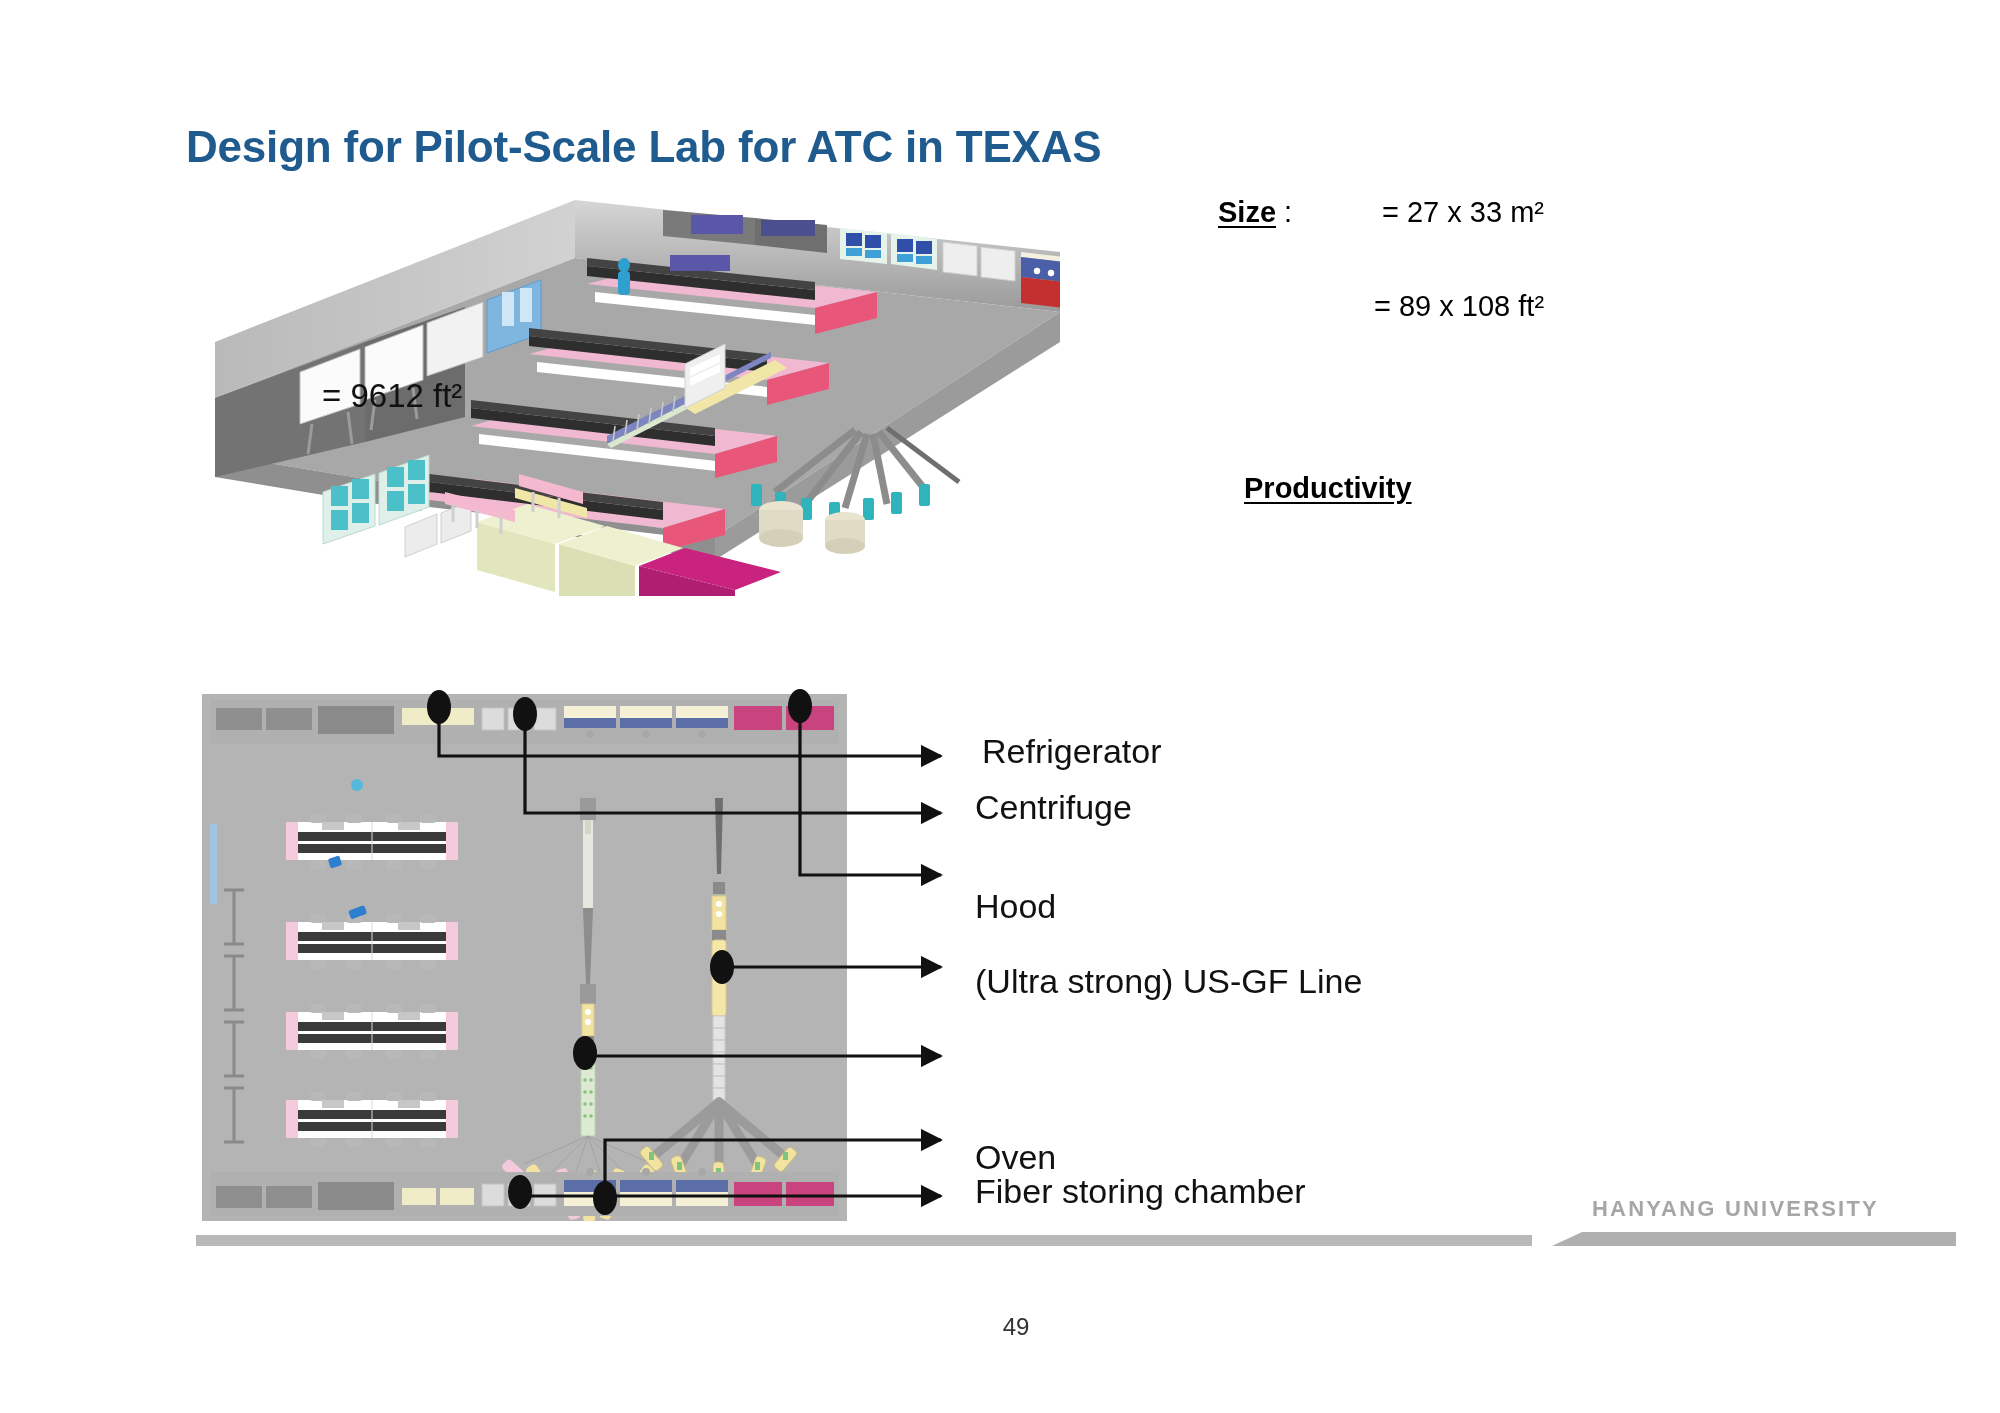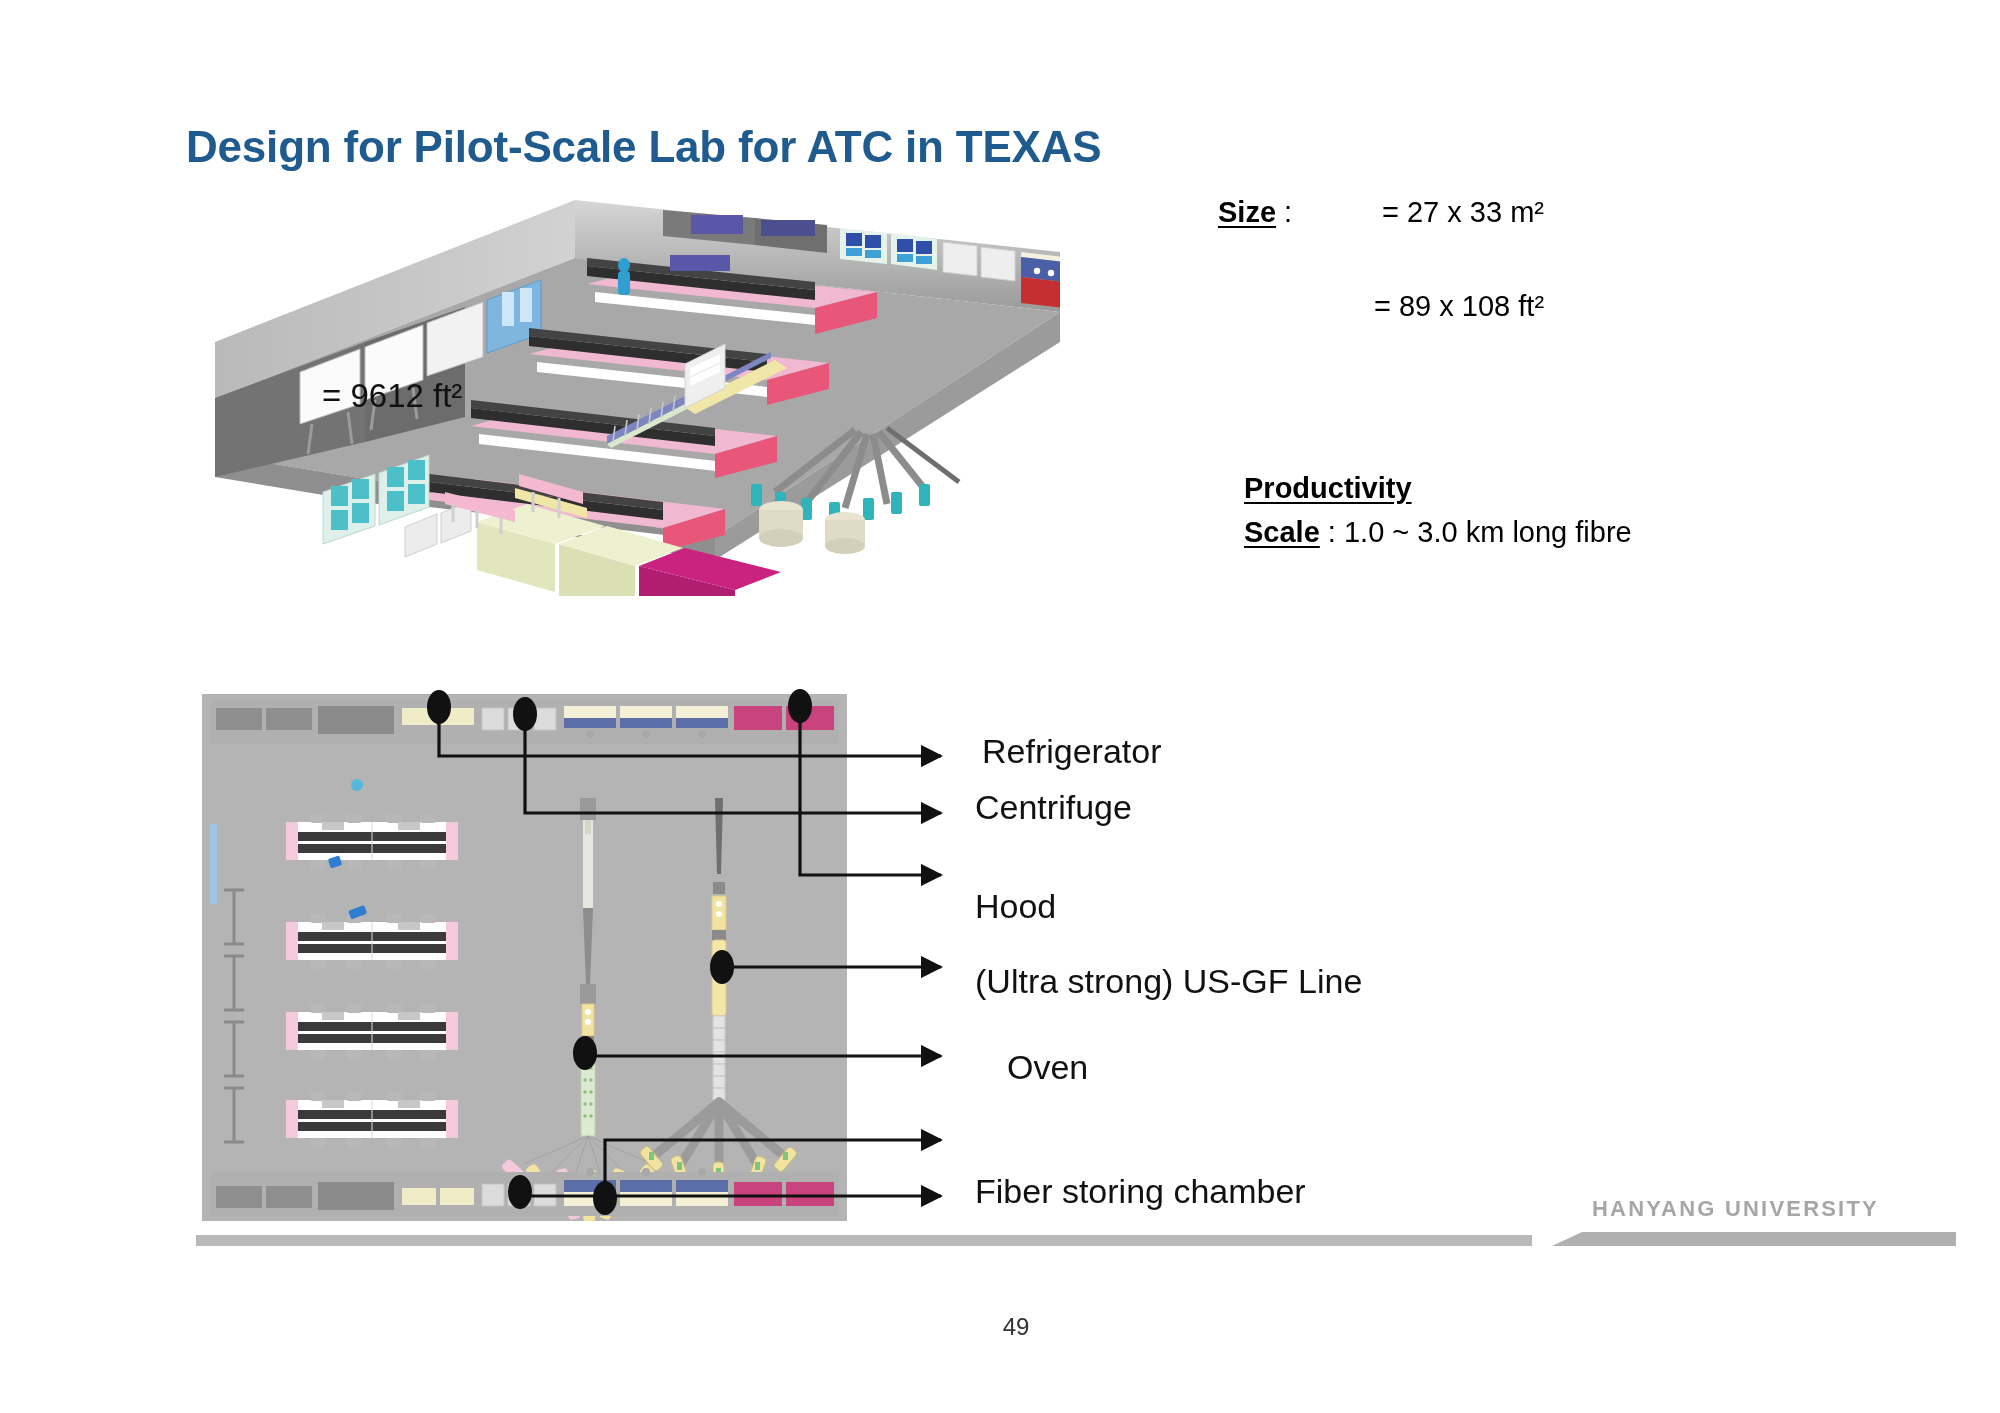--- a/index.html
+++ b/index.html
@@ -81,21 +81,21 @@
     position: absolute;
     font-size: 34px;
     color: #111;
     white-space: nowrap;
   }
   #c-refrigerator { left: 975px; top: 732px; margin-left: 7px; }
   #c-centrifuge   { left: 975px; top: 788px; }
   #c-hood         { left: 975px; top: 887px; }
   #c-usgf         { left: 975px; top: 942px; margin-top: 20px; }
   #c-hcgf         { left: 975px; top: 1035px; }
-  #c-oven         { left: 975px; top: 1048px; margin-left: 32px; }
+  #c-oven         { left: 975px; top: 1138px; }
   #c-fiber        { left: 975px; top: 1172px; }
 
   
   #connectors {
     position: absolute;
     left: 0; top: 0;
     width: 2000px; height: 1413px;
     pointer-events: none;
     z-index: 30;
   }
@@ -334,21 +334,20 @@
       </g>
     </svg>
   </div>
   <div id="render-area-label">= 9612 ft²</div>
 
   <div class="info-label" id="size-label"><span class="u bold">Size</span><span> :</span></div>
   <div class="info-label" id="size-v1">= 27 x 33 m²</div>
   <div class="info-label" id="size-v2">= 89 x 108 ft²</div>
 
   <div class="info-label bold u" id="prod-label">Productivity</div>
-  <div class="info-label" id="scale-line"><span class="u bold">Scale</span><span> : 1.0 ~ 3.0 km long fibre</span></div>
 
   <div id="floorplan">
     <svg class="fp-svg" viewBox="0 0 645 527" preserveAspectRatio="none">
       <rect x="0" y="0" width="645" height="527" fill="#b4b4b4"></rect>
 
       <rect x="8" y="6" width="629" height="44" fill="#b0b0b0"></rect>
       <g>
         <rect x="14" y="14" width="46" height="22" fill="#8f8f8f"></rect>
         <rect x="64" y="14" width="46" height="22" fill="#8f8f8f"></rect>
         <rect x="116" y="12" width="76" height="28" fill="#8a8a8a"></rect>

